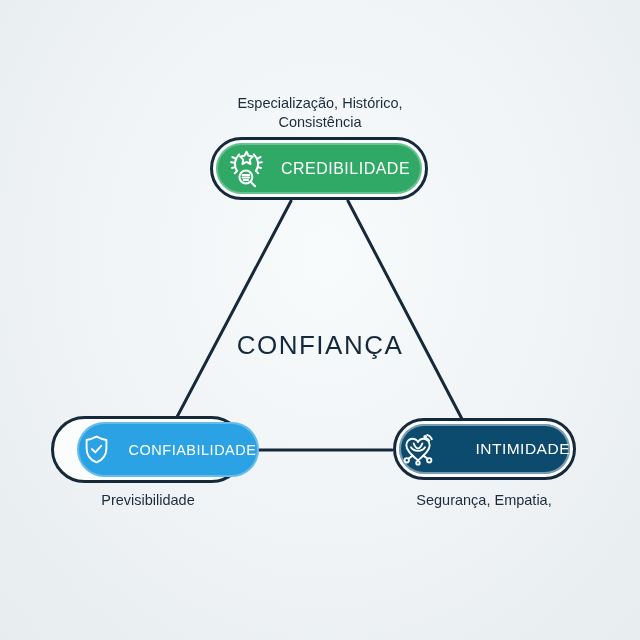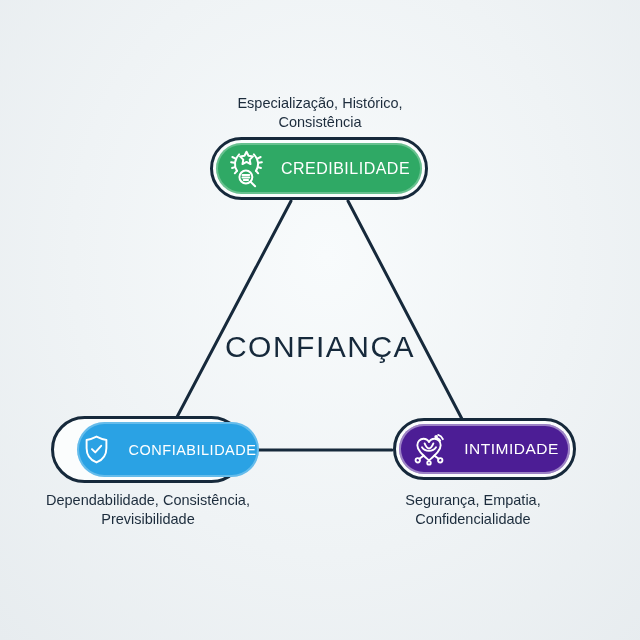--- a/index.html
+++ b/index.html
@@ -20,31 +20,31 @@
     display:flex; align-items:center; justify-content:center; gap:16px;
     color:#FFFFFF; letter-spacing:0.5px; font-weight:400;
     box-shadow: inset 0 0 0 2px rgba(255,255,255,0.28);
   }
   .pill-inner svg { flex:0 0 auto; display:block; }
   #pill-credibilidade { left:210px; top:137px; width:218px; height:63px; }
   #pill-credibilidade .pill-inner { background:#2FA965; font-size:16px; }
   #pill-confiabilidade { left:51px; top:416px; width:194px; height:67px; }
   #pill-confiabilidade .pill-inner { background:#2AA2E4; font-size:14.5px;margin-left:20px; }
   #pill-intimidade { left:393px; top:418px; width:183px; height:62px; }
-  #pill-intimidade .pill-inner { background:#4c1d95; box-shadow: inset 0 0 0 2px rgba(255,255,255,0.45); font-size:15.5px; }
+  #pill-intimidade .pill-inner { background:#0c4a6e; box-shadow: inset 0 0 0 2px rgba(255,255,255,0.45); font-size:15.5px;justify-content:space-between; }
   .annotation {
     position:absolute; text-align:center; color:#1C2C3C;
     font-size:14.5px; line-height:1.32; font-weight:400;
   }
   #annotation-credibilidade { left:170px; top:94px;  width:300px; }
   #annotation-confiabilidade { left:23px;  top:491px; width:250px; }
-  #annotation-intimidade     { left:348px; top:491px; width:250px; }
+  #annotation-intimidade     { left:359px; top:491px; width:250px; }
   .center-title {
     position:absolute; left:170px; top:330px; width:300px;
-    text-align:center; color:#16293B; font-size:30px;
+    text-align:center; color:#16293B; font-size:26px;
     letter-spacing:1.5px; font-weight:500;
   }
 </style>
 </head>
 <body>
 
 <div class="canvas">
 
   <svg class="edges" viewBox="0 0 640 640" xmlns="http://www.w3.org/2000/svg">
     <line x1="291" y1="201" x2="177" y2="417" stroke="#16293B" stroke-width="3" stroke-linecap="round"></line>
@@ -97,22 +97,20 @@
         <circle cx="13" cy="21.2" r="1.2"></circle>
         <circle cx="17.9" cy="3.3" r="0.6" fill="#FFFFFF"></circle>
         <path d="M19.3,2 C20.7,2.4 21.9,3.5 22.5,4.9"></path>
         <path d="M18.7,4.2 C19.6,4.5 20.3,5.1 20.7,6"></path>
       </svg>
       <span>INTIMIDADE</span>
     </div>
   </div>
 
   <div class="annotation" id="annotation-confiabilidade">
-    <div>Dependabilidade, Consistência,</div>
     <div>Previsibilidade</div>
   </div>
 
   <div class="annotation" id="annotation-intimidade">
     <div>Segurança, Empatia,</div>
-    <div>Confidencialidade</div>
   </div>
 
 </div>
 
 </body></html>

